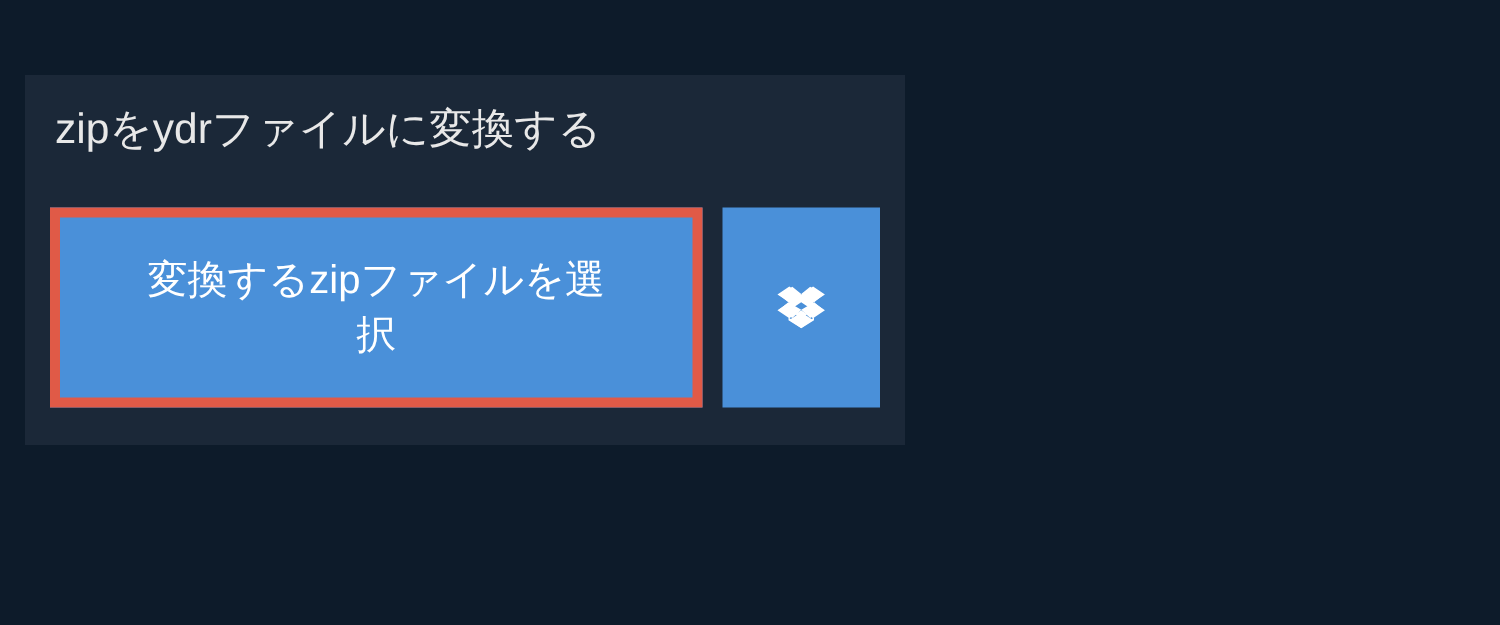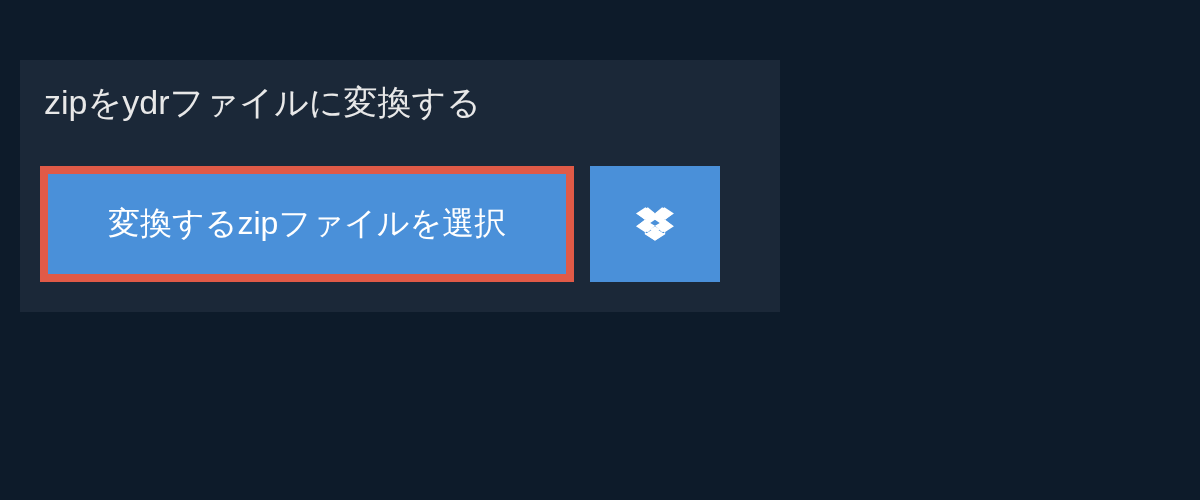--- a/index.html
+++ b/index.html
@@ -11,21 +11,21 @@
       background-color: #0d1b2a;
       font-family: -apple-system, BlinkMacSystemFont, "Segoe UI", "Hiragino Sans", "Meiryo", sans-serif;
       width: 1200px;
       height: 500px;
       overflow: hidden;
     }
     .panel {
       background-color: #1b2838;
       margin: 60px 0 0 20px;
       padding: 20px 20px 30px 20px;
-      width: 760px;
+      width: 704px;
     }
     .heading {
       color: #e8e8e8;
       font-size: 34px;
       font-weight: 400;
       margin-bottom: 40px;
       padding-left: 4px;
     }
     .button-row {
       display: flex;

